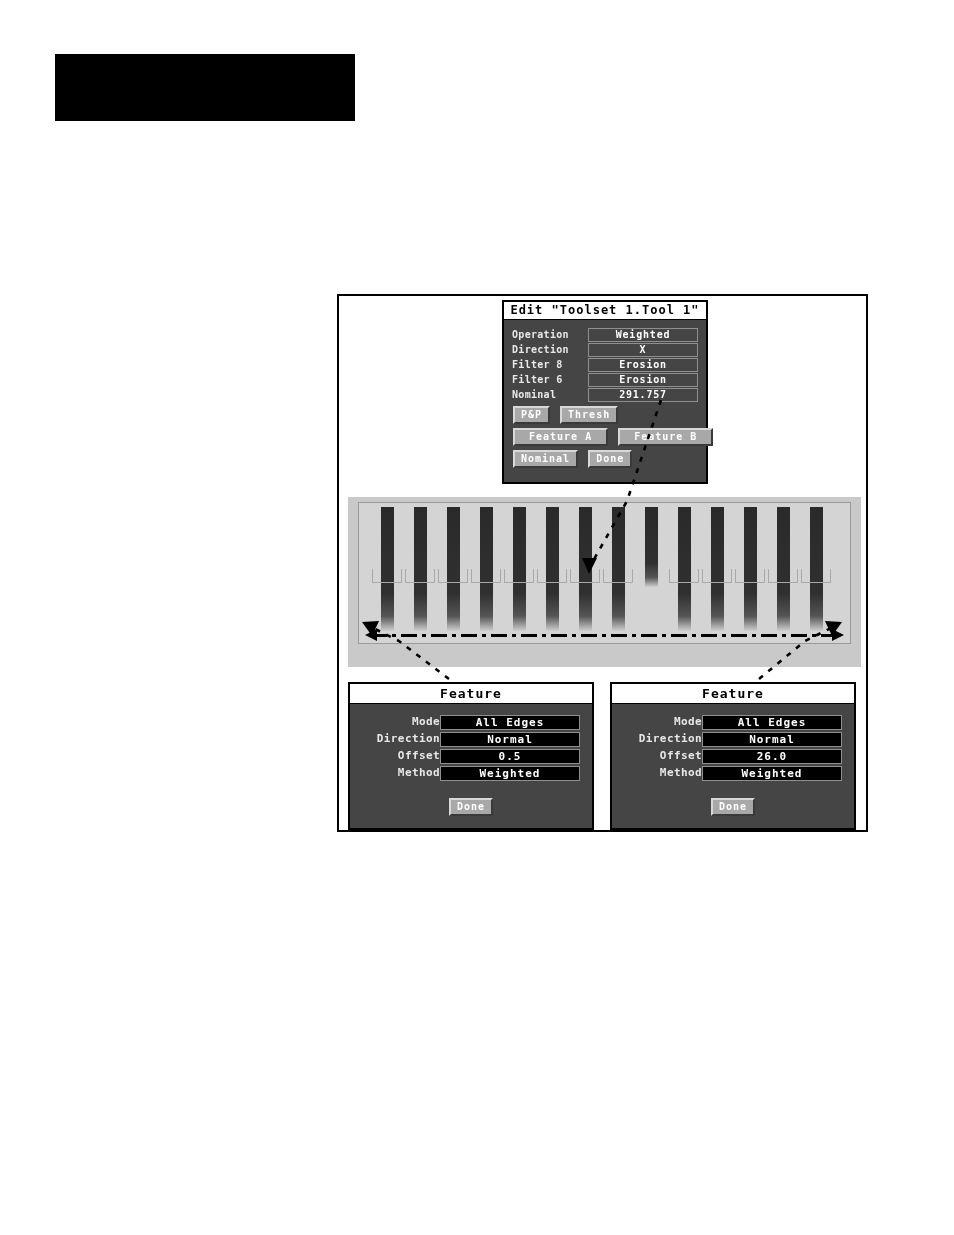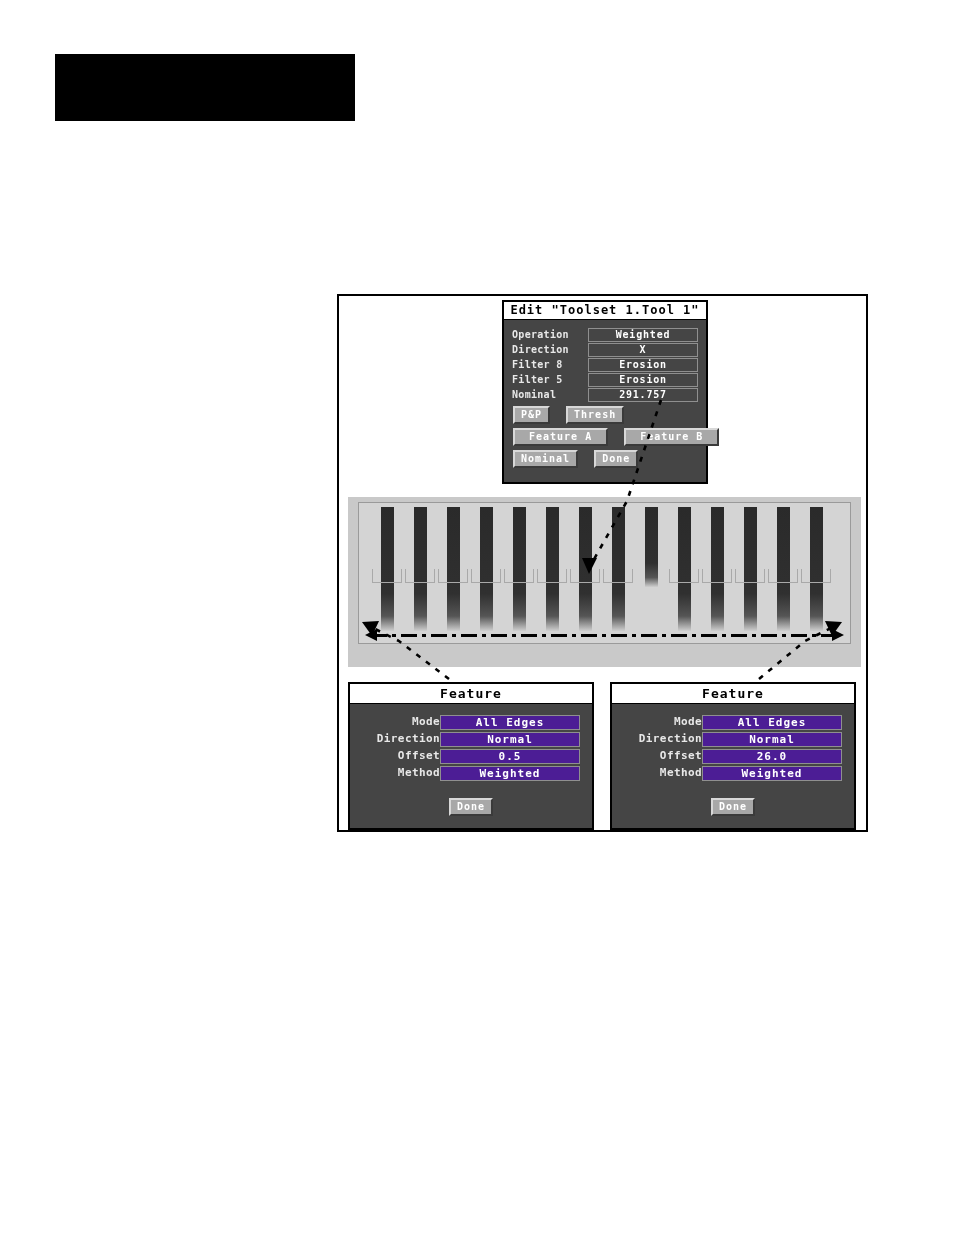--- a/index.html
+++ b/index.html
@@ -117,21 +117,21 @@
     height: 18px;
     box-sizing: border-box;
     padding: 0 6px;
     cursor: pointer;
     white-space: nowrap;
   }
   .btn-row {
     padding-left: 9px;
     margin-top: 4px;
     display: flex;
-    gap: 16px;
+    gap: 10px;
   }
   .btn.wide { padding: 0 14px; }
 
   
   .vision {
     position: absolute;
     left: 9px;
     top: 201px;
     width: 513px;
     height: 170px;
@@ -218,21 +218,21 @@
     flex: 1;
     border: 1px solid #8f8f8f;
     box-sizing: border-box;
     height: 15px;
     line-height: 13px;
     color: #ffffff;
     font-size: 11px;
     text-align: center;
     letter-spacing: 1px;
     font-weight: bold;
-    background: #4c1d95;
+    background: #000000;
   }
   .feat-done {
     text-align: center;
     margin-top: 14px;
   }
 
   
   .callouts {
     position: absolute;
     left: 0; top: 0;
@@ -260,21 +260,21 @@
         <div class="field-label">Direction</div>
         <div class="field-value">X</div>
       </div>
 
       <div class="field-row">
         <div class="field-label">Filter 8</div>
         <div class="field-value">Erosion</div>
       </div>
 
       <div class="field-row">
-        <div class="field-label">Filter 5</div>
+        <div class="field-label">Filter 6</div>
         <div class="field-value">Erosion</div>
       </div>
 
       <div class="field-row">
         <div class="field-label">Nominal</div>
         <div class="field-value">291.757</div>
       </div>
     </div>
 
     <div class="btn-row">

